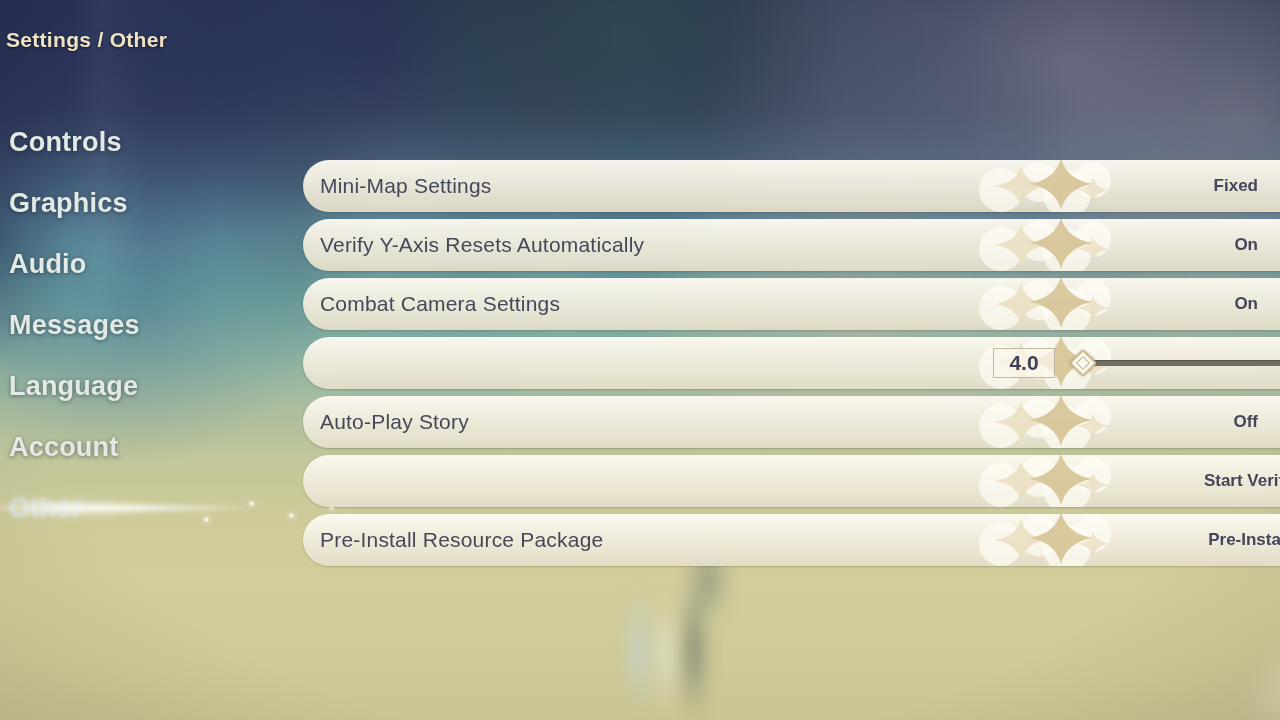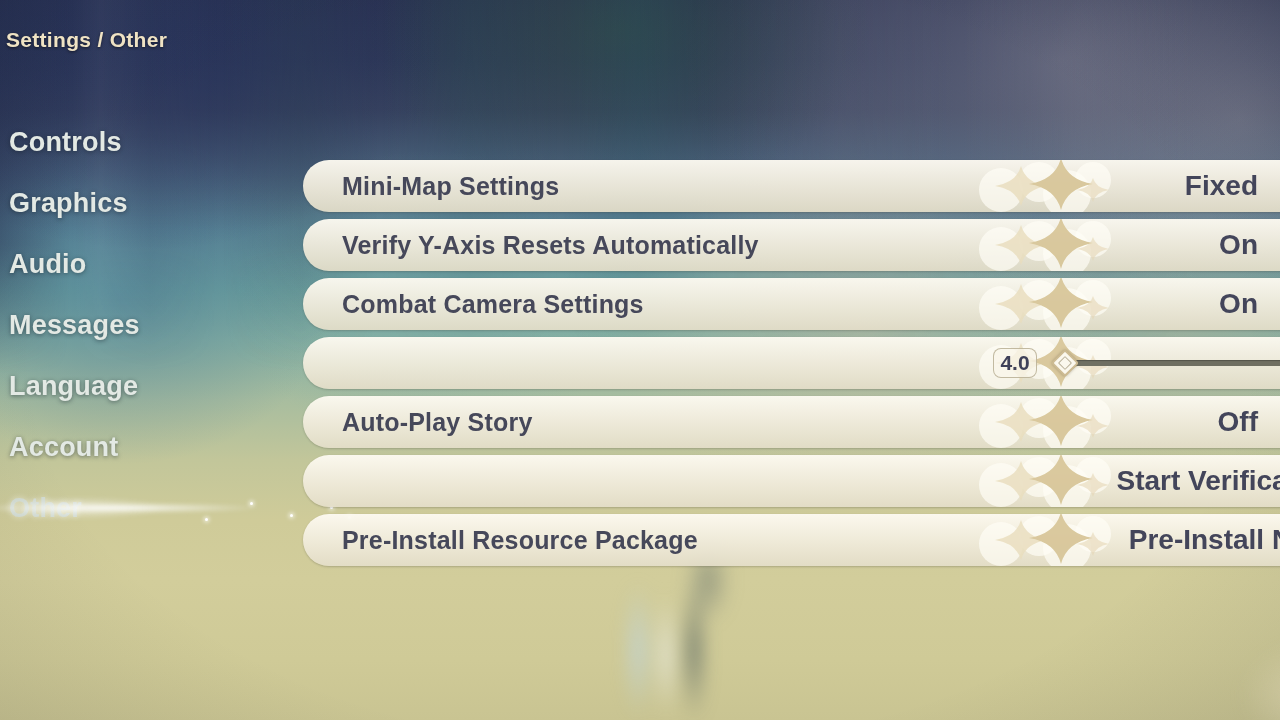--- a/index.html
+++ b/index.html
@@ -199,37 +199,37 @@
     top: 0;
     width: 200px;
     height: 52px;
     pointer-events: none;
     opacity: .95;
   }
 
   .row-label {
     position: relative;
     z-index: 2;
-    margin-left: 39px;
-    font-size: 25px;
-    font-weight: bold;
+    margin-left: 17px;
+    font-size: 21px;
+    font-weight: normal;
     letter-spacing: .2px;
     color: #46485a;
     white-space: nowrap;
   }
 
   .row-value {
     position: absolute;
     z-index: 2;
     right: 35px;
     top: 0;
     height: 52px;
     display: flex;
     align-items: center;
-    font-size: 28px;
+    font-size: 17px;
     font-weight: bold;
     color: #43455a;
     white-space: nowrap;
   }
 
   
   .row-value.overflow { right: -46px; }
   .row-value.overflow2 { right: -38px; }
 
   
@@ -238,24 +238,24 @@
     z-index: 2;
     left: 690px;
     top: 0;
     height: 52px;
     display: flex;
     align-items: center;
     gap: 18px;
   }
 
   .slider-value-box {
-    width: 44px;
+    width: 62px;
     height: 30px;
     border: 1px solid rgba(170,160,130,.7);
-    border-radius: 8px;
+    border-radius: 0;
     background: rgba(250,246,233,.75);
     display: flex;
     align-items: center;
     justify-content: center;
     font-size: 21px;
     font-weight: bold;
     color: #3f4158;
   }
 
   .slider-track-wrap {

